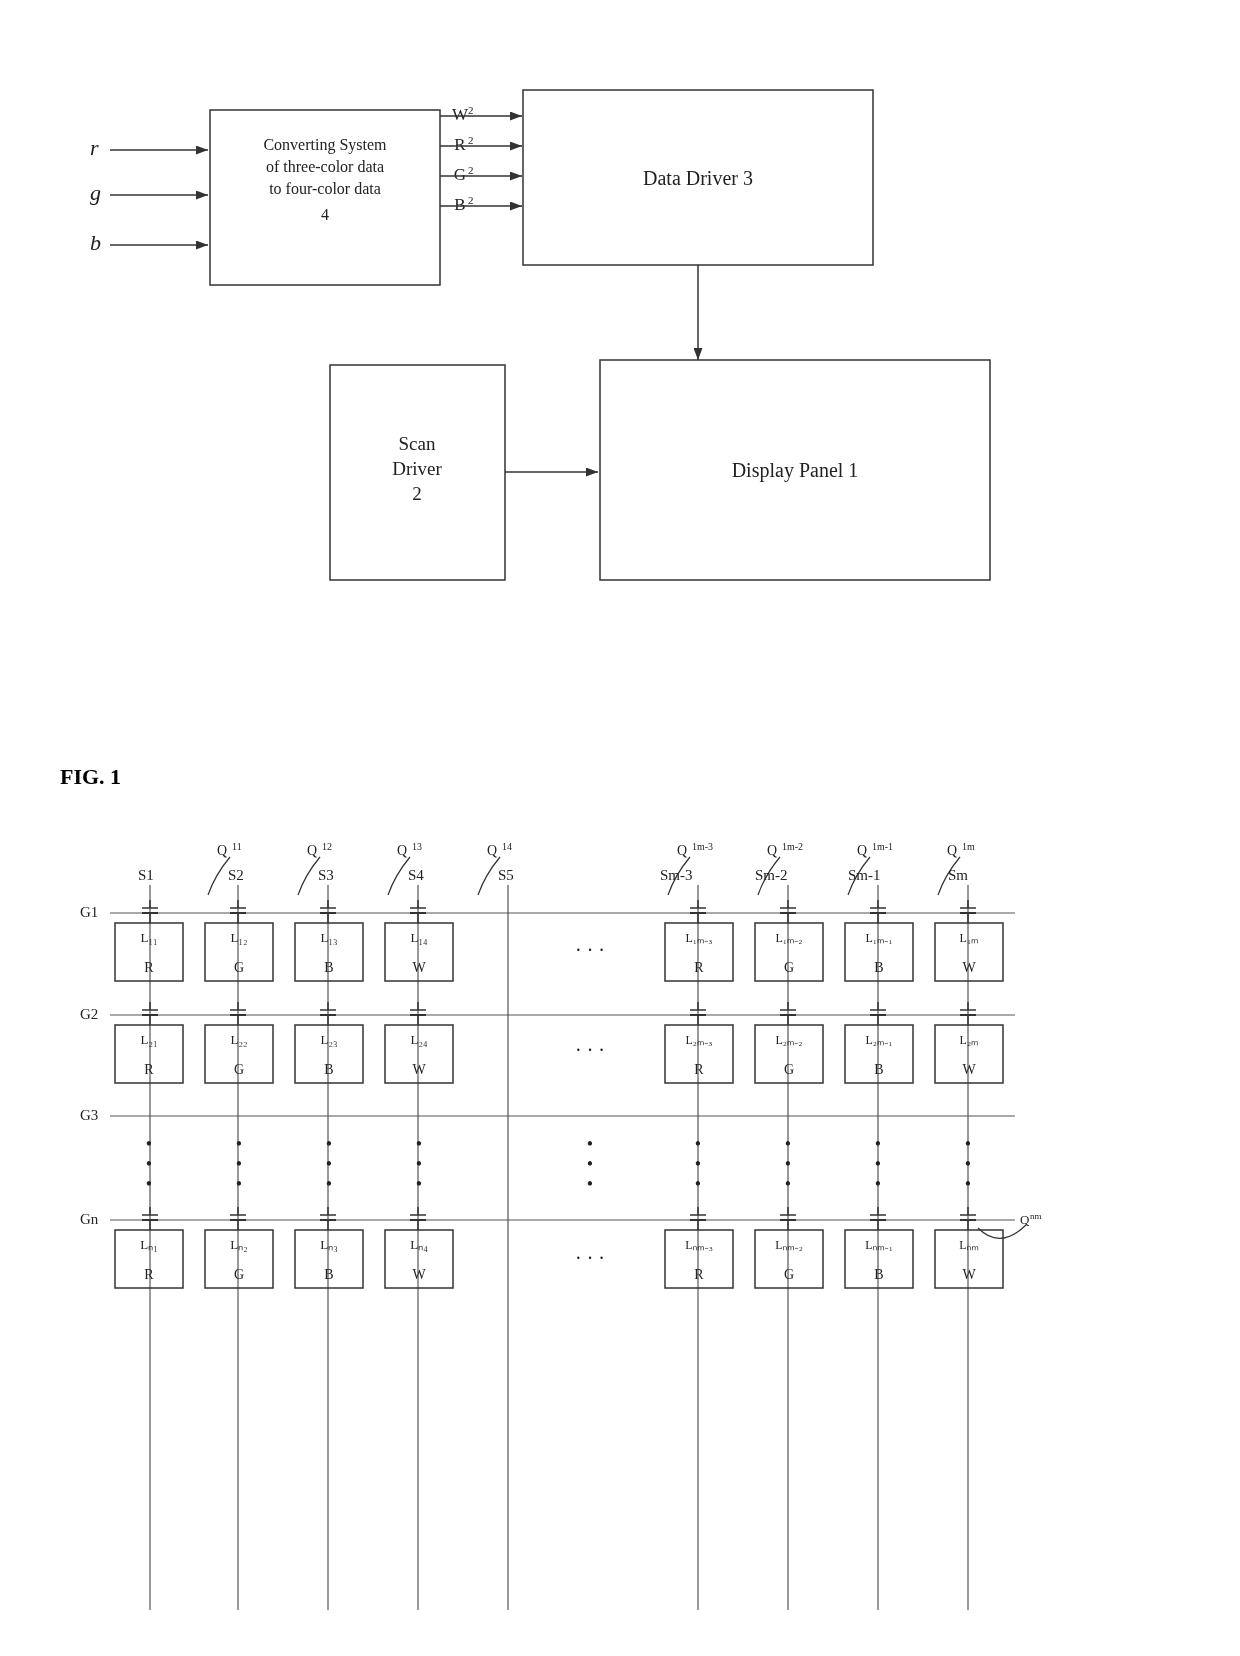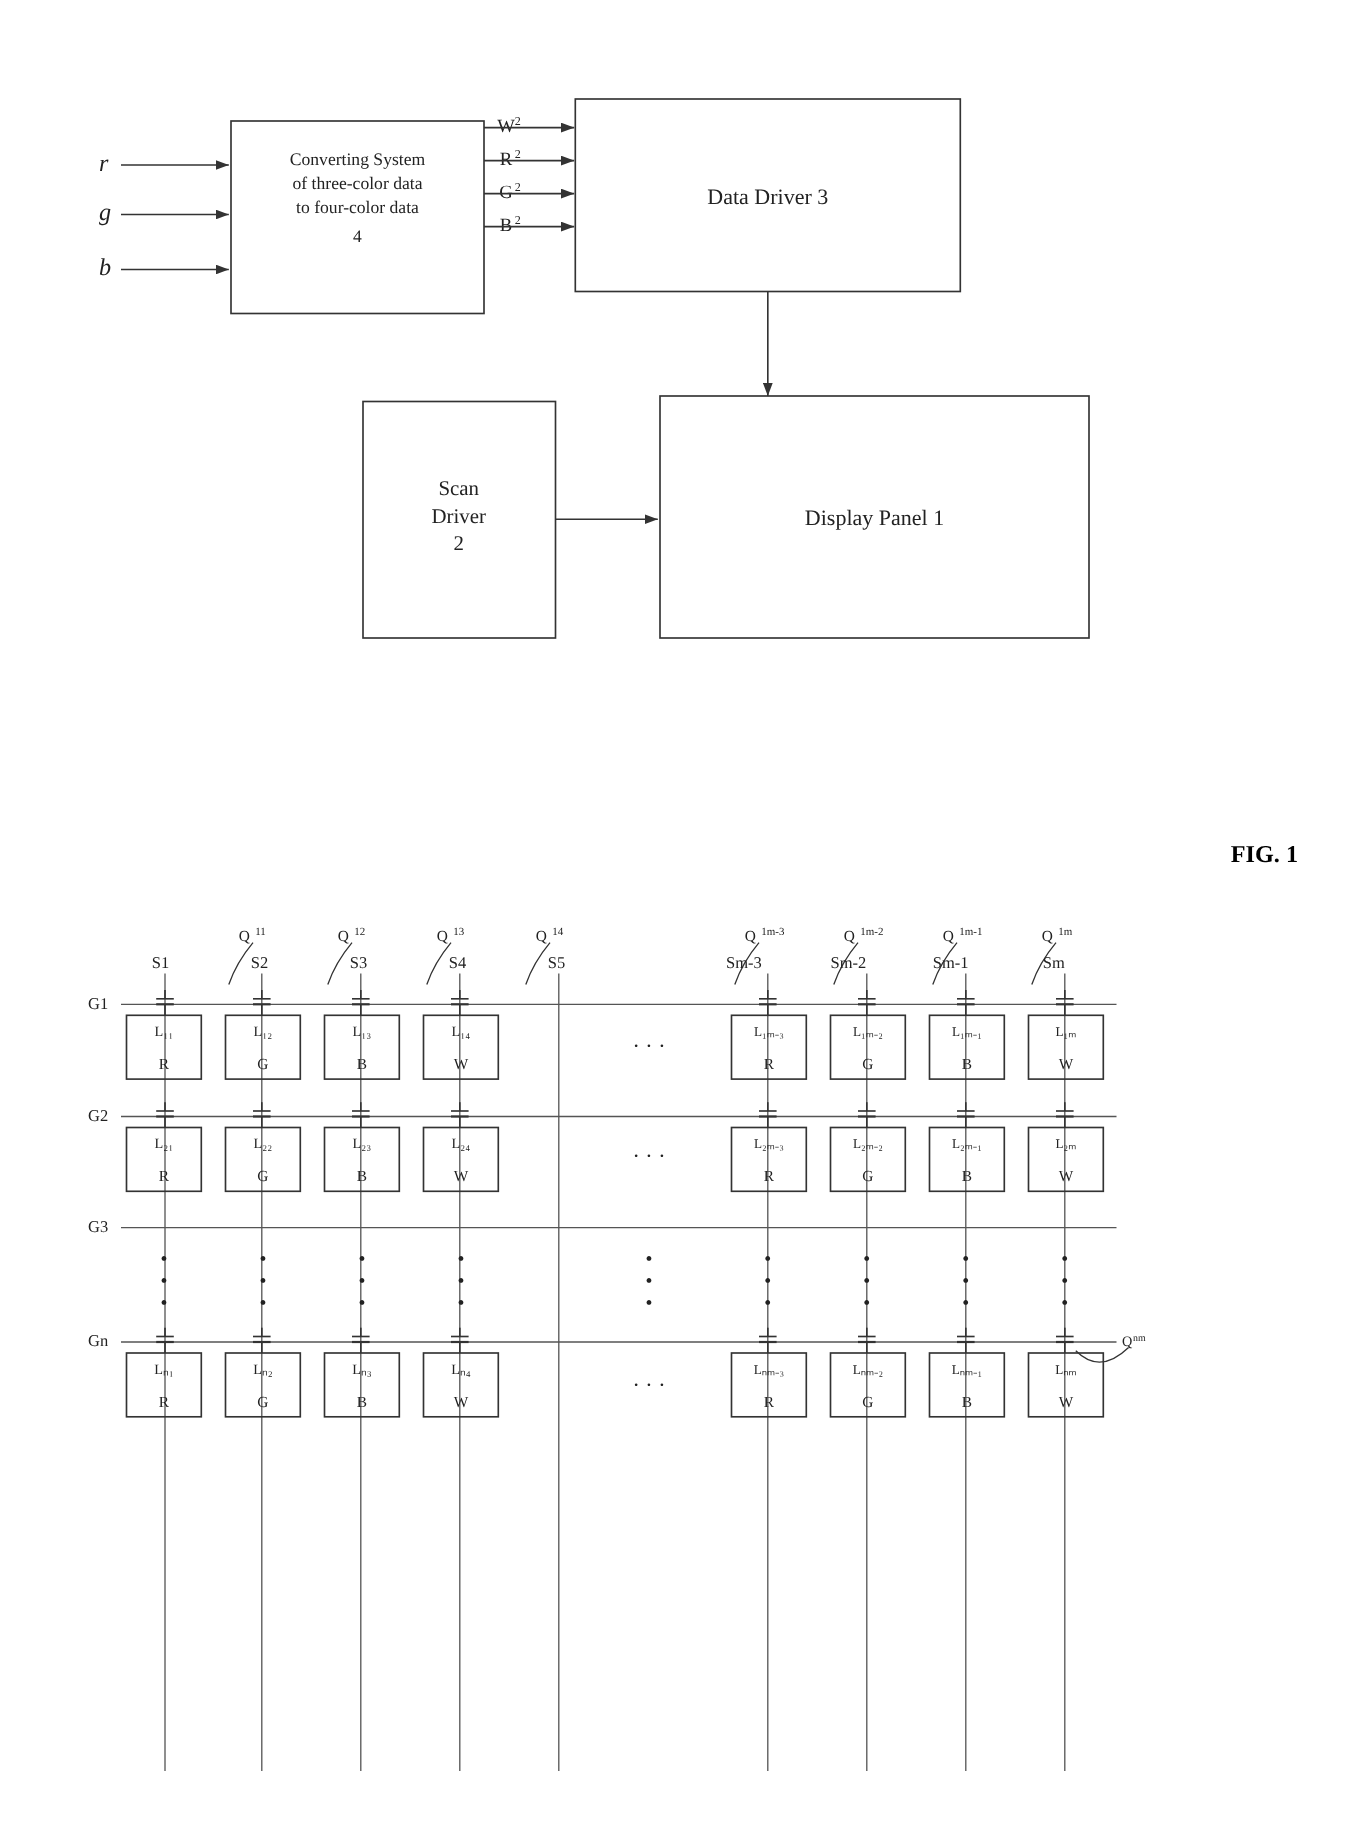--- a/index.html
+++ b/index.html
@@ -21,21 +21,21 @@
 
     
     .fig1-container {
       position: relative;
       width: 100%;
       height: 680px;
       margin-bottom: 10px;
     }
 
     .fig1-caption {
-      text-align: right;
+      text-align: left;
       font-size: 22px;
       font-weight: bold;
       margin-bottom: 30px;
       margin-top: 44px;
     }
 
     
     .fig2-container {
       position: relative;
       width: 100%;

